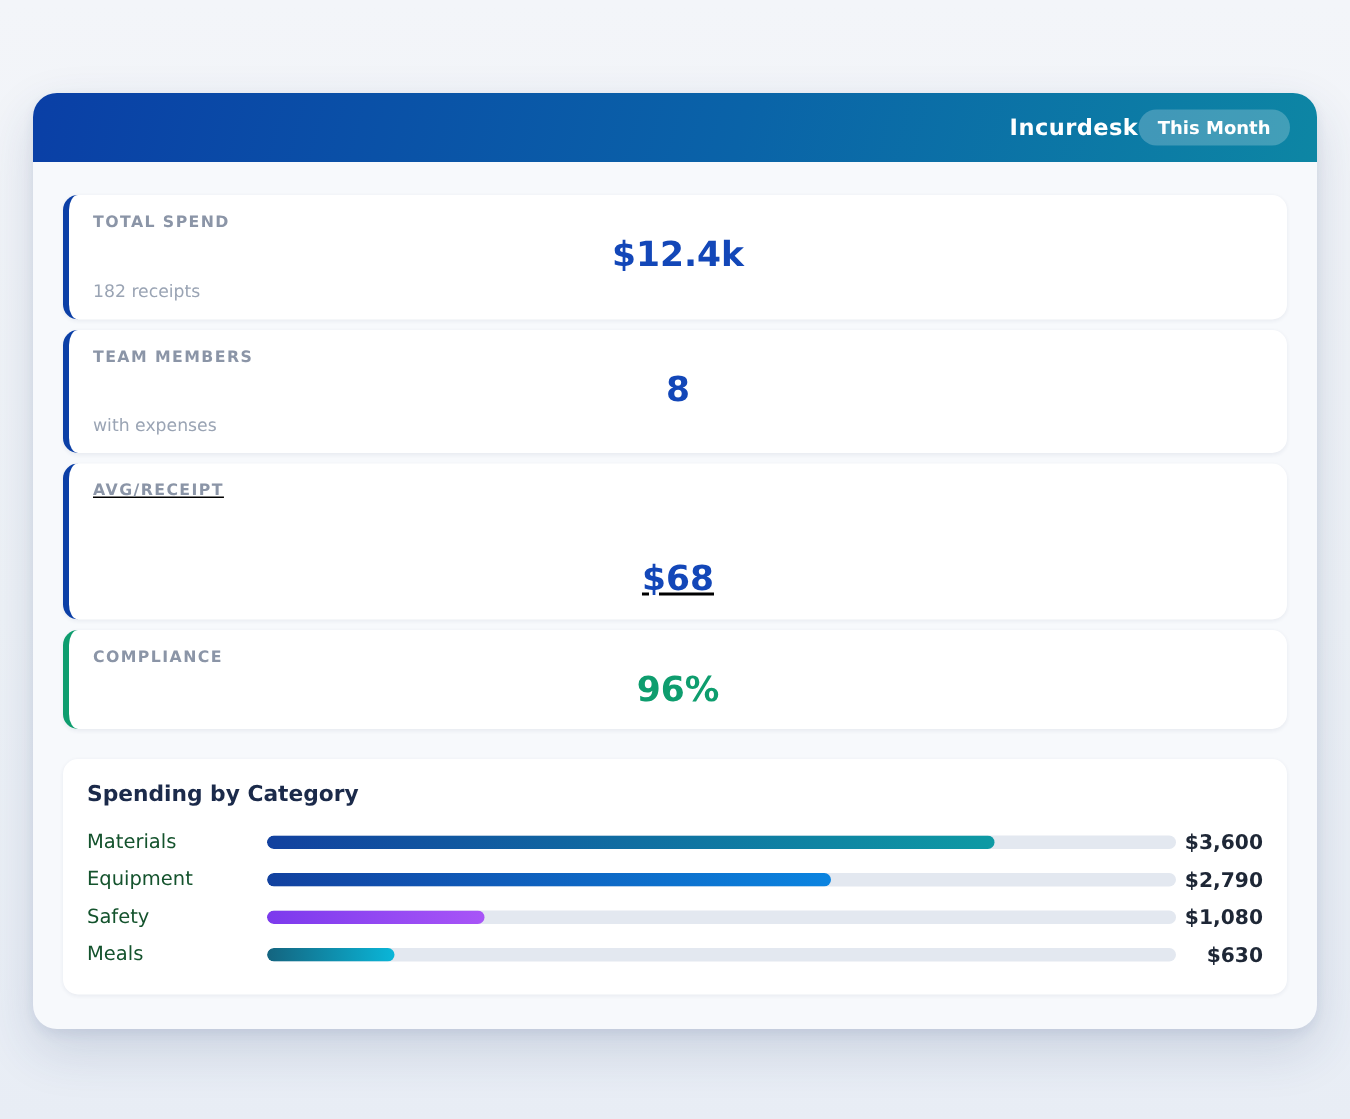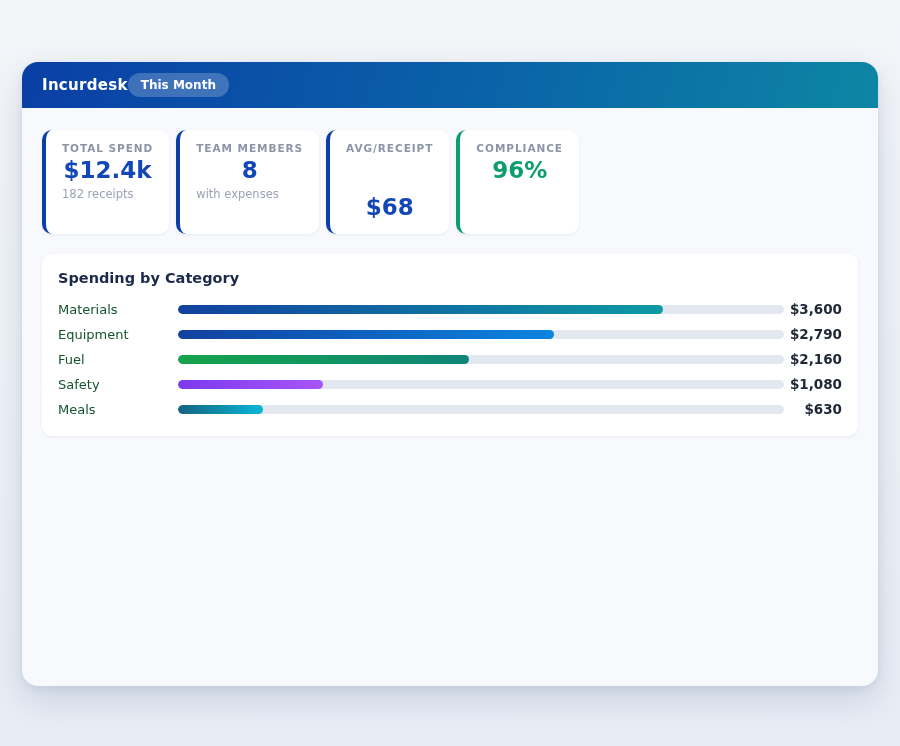--- a/index.html
+++ b/index.html
@@ -14,35 +14,35 @@
   .panel {
     position: absolute; left: 22px; top: 62px; width: 856px; height: 624px;
     background: #f7f9fc; border-radius: 16px;
     box-shadow: 0 14px 34px rgba(40, 65, 115, 0.16), 0 3px 8px rgba(40,65,115,0.08);
     overflow: hidden;
   }
 
   .topbar {
     height: 46px;
     background: linear-gradient(105deg, #0a3fa6 0%, #0a63a8 55%, #0d86a4 100%);
-    display: flex; align-items: center; justify-content: flex-start;
+    display: flex; align-items: center; justify-content: flex-end;
     padding: 0 18px 0 20px;
   }
   .app-title {
     color: #ffffff; font-weight: bold; font-size: 15px; letter-spacing: 0.02em;
   }
   .badge {
     background: rgba(255,255,255,0.22);
     color: #ffffff; font-weight: bold; font-size: 12px;
     padding: 5px 13px; border-radius: 999px; cursor: pointer;
   }
 
   .content { padding: 22px 20px 23px 20px; }
 
-  .stats { display: flex; flex-direction: row; gap: 7px; margin-bottom: 20px; }
+  .stats { display: flex; flex-direction: column; gap: 7px; margin-bottom: 20px; }
   .stat-card {
     background: #ffffff; border-radius: 10px;
     border-left: 4px solid #0b3fa6;
     box-shadow: 0 1px 3px rgba(25, 40, 80, 0.07);
     padding: 12px 16px 12px 16px;
   }
   .stat-label {
     font-size: 10.5px; font-weight: bold; color: #8b95a7;
     letter-spacing: 0.09em; text-transform: uppercase;
   }
@@ -90,21 +90,21 @@
     <div class="stat-value" style="color: rgb(19, 71, 184);">$12.4k</div>
     <div class="stat-sub">182 receipts</div>
   </article>
 
   <article class="stat-card" style="border-left-color: rgb(11, 63, 166);">
     <div class="stat-label">TEAM MEMBERS</div>
     <div class="stat-value" style="color: rgb(19, 71, 184);">8</div>
     <div class="stat-sub">with expenses</div>
   </article>
 
-  <article class="stat-card" style="border-left-color: rgb(11, 63, 166);">
+  <article class="stat-card" style="border-left-color: rgb(11, 63, 166); text-decoration: underline;">
     <div class="stat-label">AVG/RECEIPT</div>
     <div class="stat-value" style="color: rgb(19, 71, 184); margin-top: 40px;">$68</div>
 
   </article>
 
   <article class="stat-card" style="border-left-color: rgb(14, 157, 110);">
     <div class="stat-label">COMPLIANCE</div>
     <div class="stat-value" style="color: rgb(14, 157, 110);">96%</div>
 
   </article>
@@ -122,27 +122,20 @@
   </div>
 
   <div class="cat-row">
     <span class="cat-label">Equipment</span>
     <span class="bar-track" style="background: rgb(227, 232, 240);">
       <span class="bar-fill" style="width: 62%; background: linear-gradient(90deg, rgb(18, 65, 159), rgb(11, 132, 224));"></span>
     </span>
     <span class="cat-value">$2,790</span>
   </div>
 
-  <div class="cat-row">
-    <span class="cat-label">Fuel</span>
-    <span class="bar-track" style="background: rgb(227, 232, 240);">
-      <span class="bar-fill" style="width: 48%; background: linear-gradient(90deg, rgb(22, 163, 74), rgb(15, 133, 120));"></span>
-    </span>
-    <span class="cat-value">$2,160</span>
-  </div>
 
   <div class="cat-row">
     <span class="cat-label">Safety</span>
     <span class="bar-track" style="background: rgb(227, 232, 240);">
       <span class="bar-fill" style="width: 24%; background: linear-gradient(90deg, rgb(124, 58, 237), rgb(168, 85, 247));"></span>
     </span>
     <span class="cat-value">$1,080</span>
   </div>
 
   <div class="cat-row">

